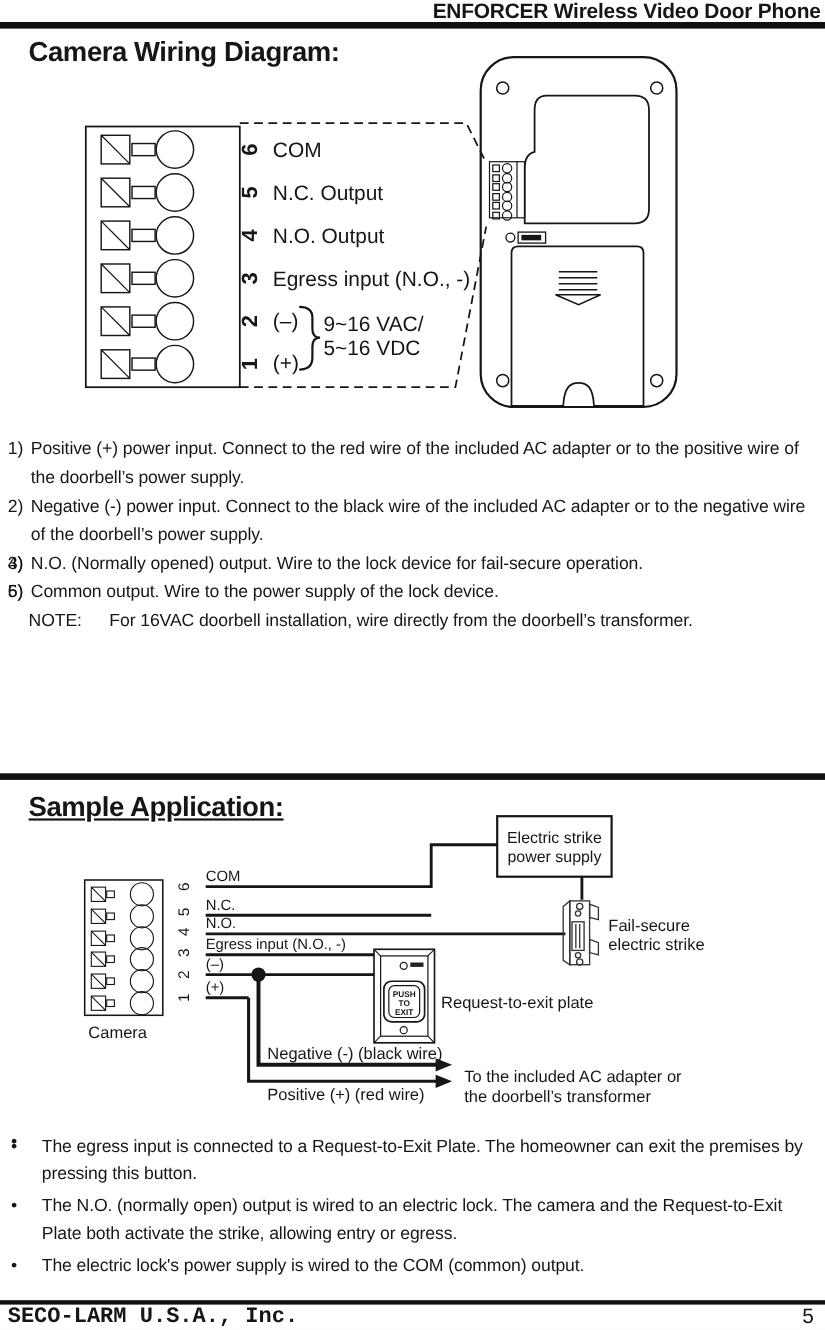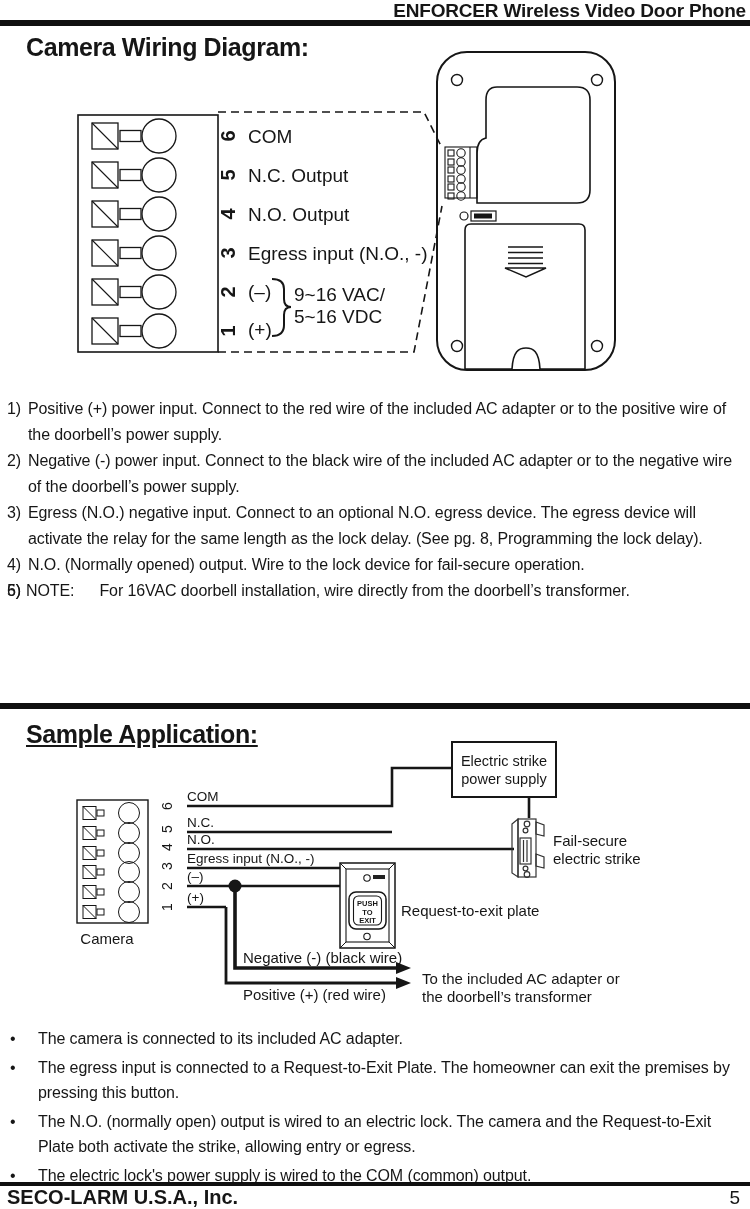--- a/index.html
+++ b/index.html
@@ -39,21 +39,21 @@
 
   .blist {
     position:absolute; left:7px; top:1026px; width:738px;
     font-size:16px; line-height:25px; letter-spacing:-0.1px;
   }
   .blist-item { position:relative; padding-left:31px; margin-bottom:4px; }
   .blist-item .dot { position:absolute; left:3px; }
 
   .footer-company {
     position:absolute; left:7px; top:1186px;
-    font-size:20px; font-weight:bold; white-space:nowrap;
+    font-size:20px; font-weight:bold; white-space:nowrap;font-family:Liberation Mono, monospace;
   }
   .footer-page { position:absolute; right:10px; top:1187px; font-size:19px; }
 </style>
 </head>
 <body>
 
 <div class="page">
 
   <div class="hdr-title">ENFORCER Wireless Video Door Phone</div>
   <div class="rule rule-top"></div>
@@ -180,24 +180,24 @@
       <text x="248" y="298">(–)</text>
       <text x="248" y="336">(+)</text>
       <text x="294" y="301">9~16 VAC/</text>
       <text x="294" y="323">5~16 VDC</text>
     </g>
   </svg>
 
   <div class="wlist">
     <div class="wlist-item"><span class="num">1)</span><span>Positive (+) power input. Connect to the red wire of the included AC adapter or to the positive wire of the doorbell’s power supply.</span></div>
     <div class="wlist-item"><span class="num">2)</span><span>Negative (-) power input. Connect to the black wire of the included AC adapter or to the negative wire of the doorbell’s power supply.</span></div>
-    <div class="wlist-item"><span class="num">3)</span><span>Egress (N.O.) negative input. Connect to an optional N.O. egress device. The egress device will activate the relay for the same length as the lock delay. (See pg. 8, Programming the lock delay).</span></div>
+    <div class="wlist-item"><span class="num">3)</span></div>
     <div class="wlist-item"><span class="num">4)</span><span>N.O. (Normally opened) output. Wire to the lock device for fail-secure operation.</span></div>
     <div class="wlist-item"><span class="num">5)</span></div>
-    <div class="wlist-item"><span class="num">6)</span></div>
+    <div class="wlist-item"><span class="num">6)</span><span>Common output. Wire to the power supply of the lock device.</span></div>
     <div class="note-line"><span class="note-label">NOTE:</span><span class="note-text">For 16VAC doorbell installation, wire directly from the doorbell’s transformer.</span></div>
   </div>
 
   <div class="rule rule-mid"></div>
 
   <h1 class="sec-heading" id="h-sample">Sample Application:</h1>
 
   <svg id="sample-svg" class="diagram" width="750" height="280" viewBox="0 730 750 280">
     <g stroke="#161616" fill="none">
 
@@ -309,21 +309,21 @@
     </g>
 
     <g font-size="7.5" font-weight="bold" text-anchor="middle">
       <text x="367.5" y="906">PUSH</text>
       <text x="367.5" y="914.5">TO</text>
       <text x="367.5" y="923">EXIT</text>
     </g>
   </svg>
 
   <div class="blist">
-    <div class="blist-item"><span class="dot">•</span><span>The camera is connected to its included AC adapter.</span></div>
+    <div class="blist-item"><span class="dot">•</span></div>
     <div class="blist-item"><span class="dot">•</span><span>The egress input is connected to a Request-to-Exit Plate. The homeowner can exit the premises by pressing this button.</span></div>
     <div class="blist-item"><span class="dot">•</span><span>The N.O. (normally open) output is wired to an electric lock. The camera and the Request-to-Exit Plate both activate the strike, allowing entry or egress.</span></div>
     <div class="blist-item"><span class="dot">•</span><span>The electric lock's power supply is wired to the COM (common) output.</span></div>
   </div>
 
   <div class="rule rule-foot"></div>
   <div class="footer-company">SECO-LARM U.S.A., Inc.</div>
   <div class="footer-page">5</div>
 
 </div>

